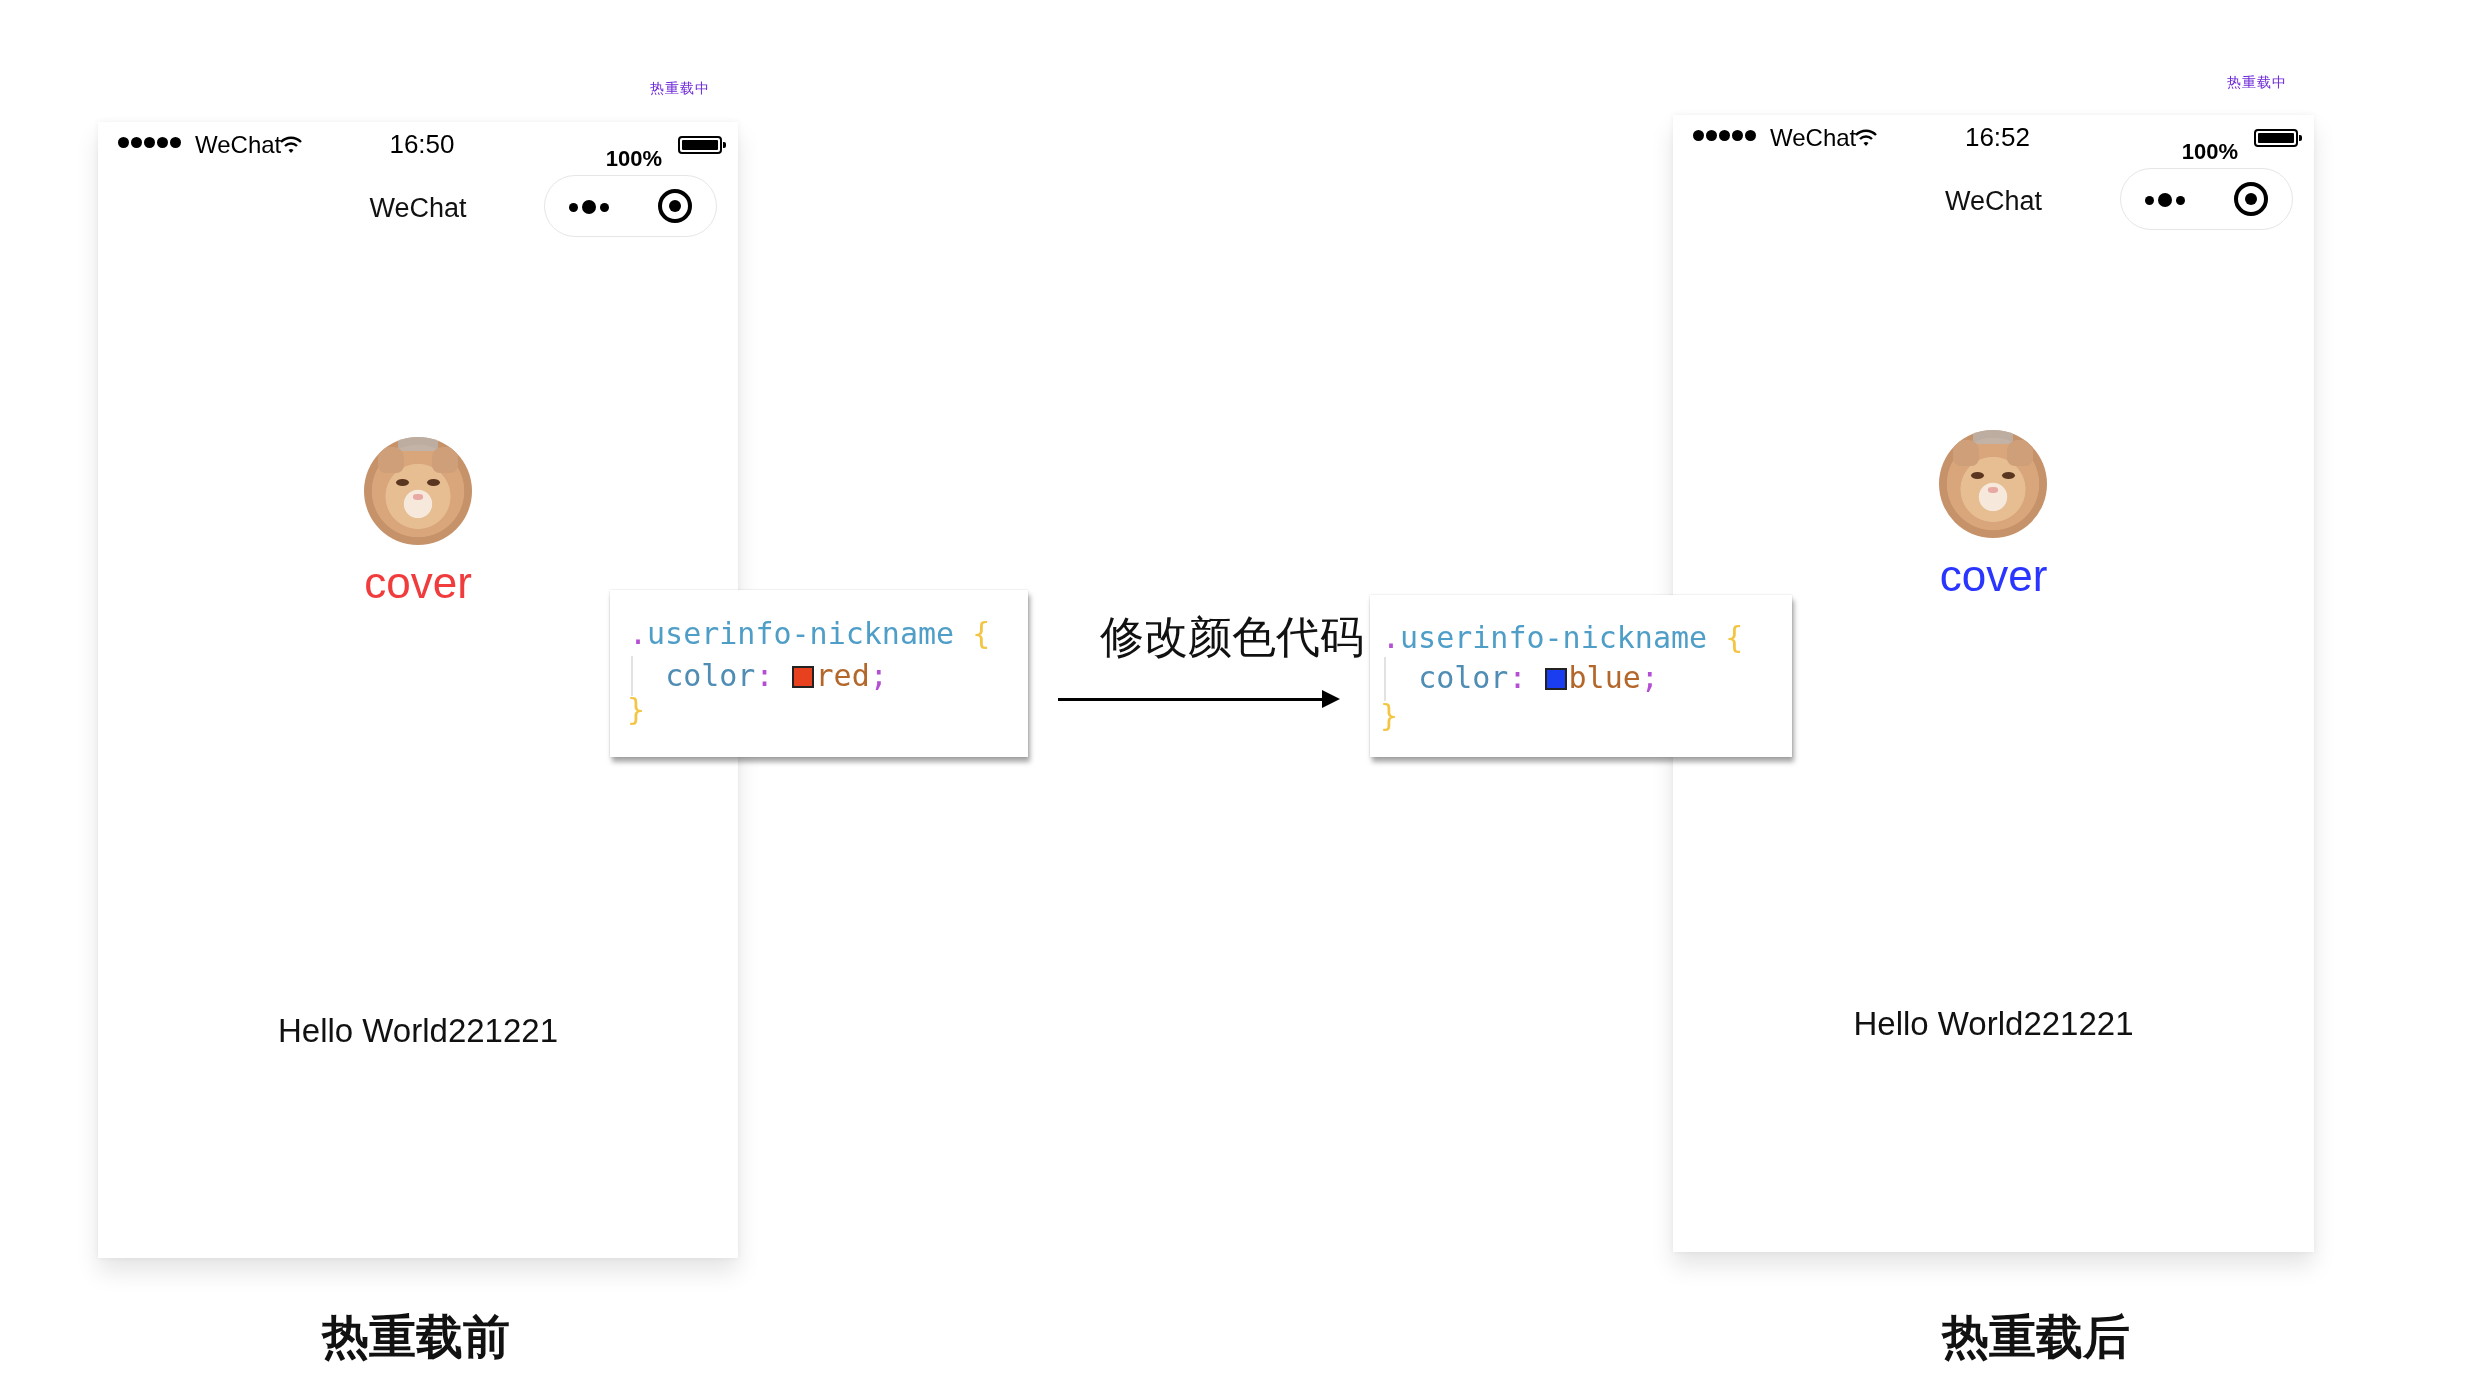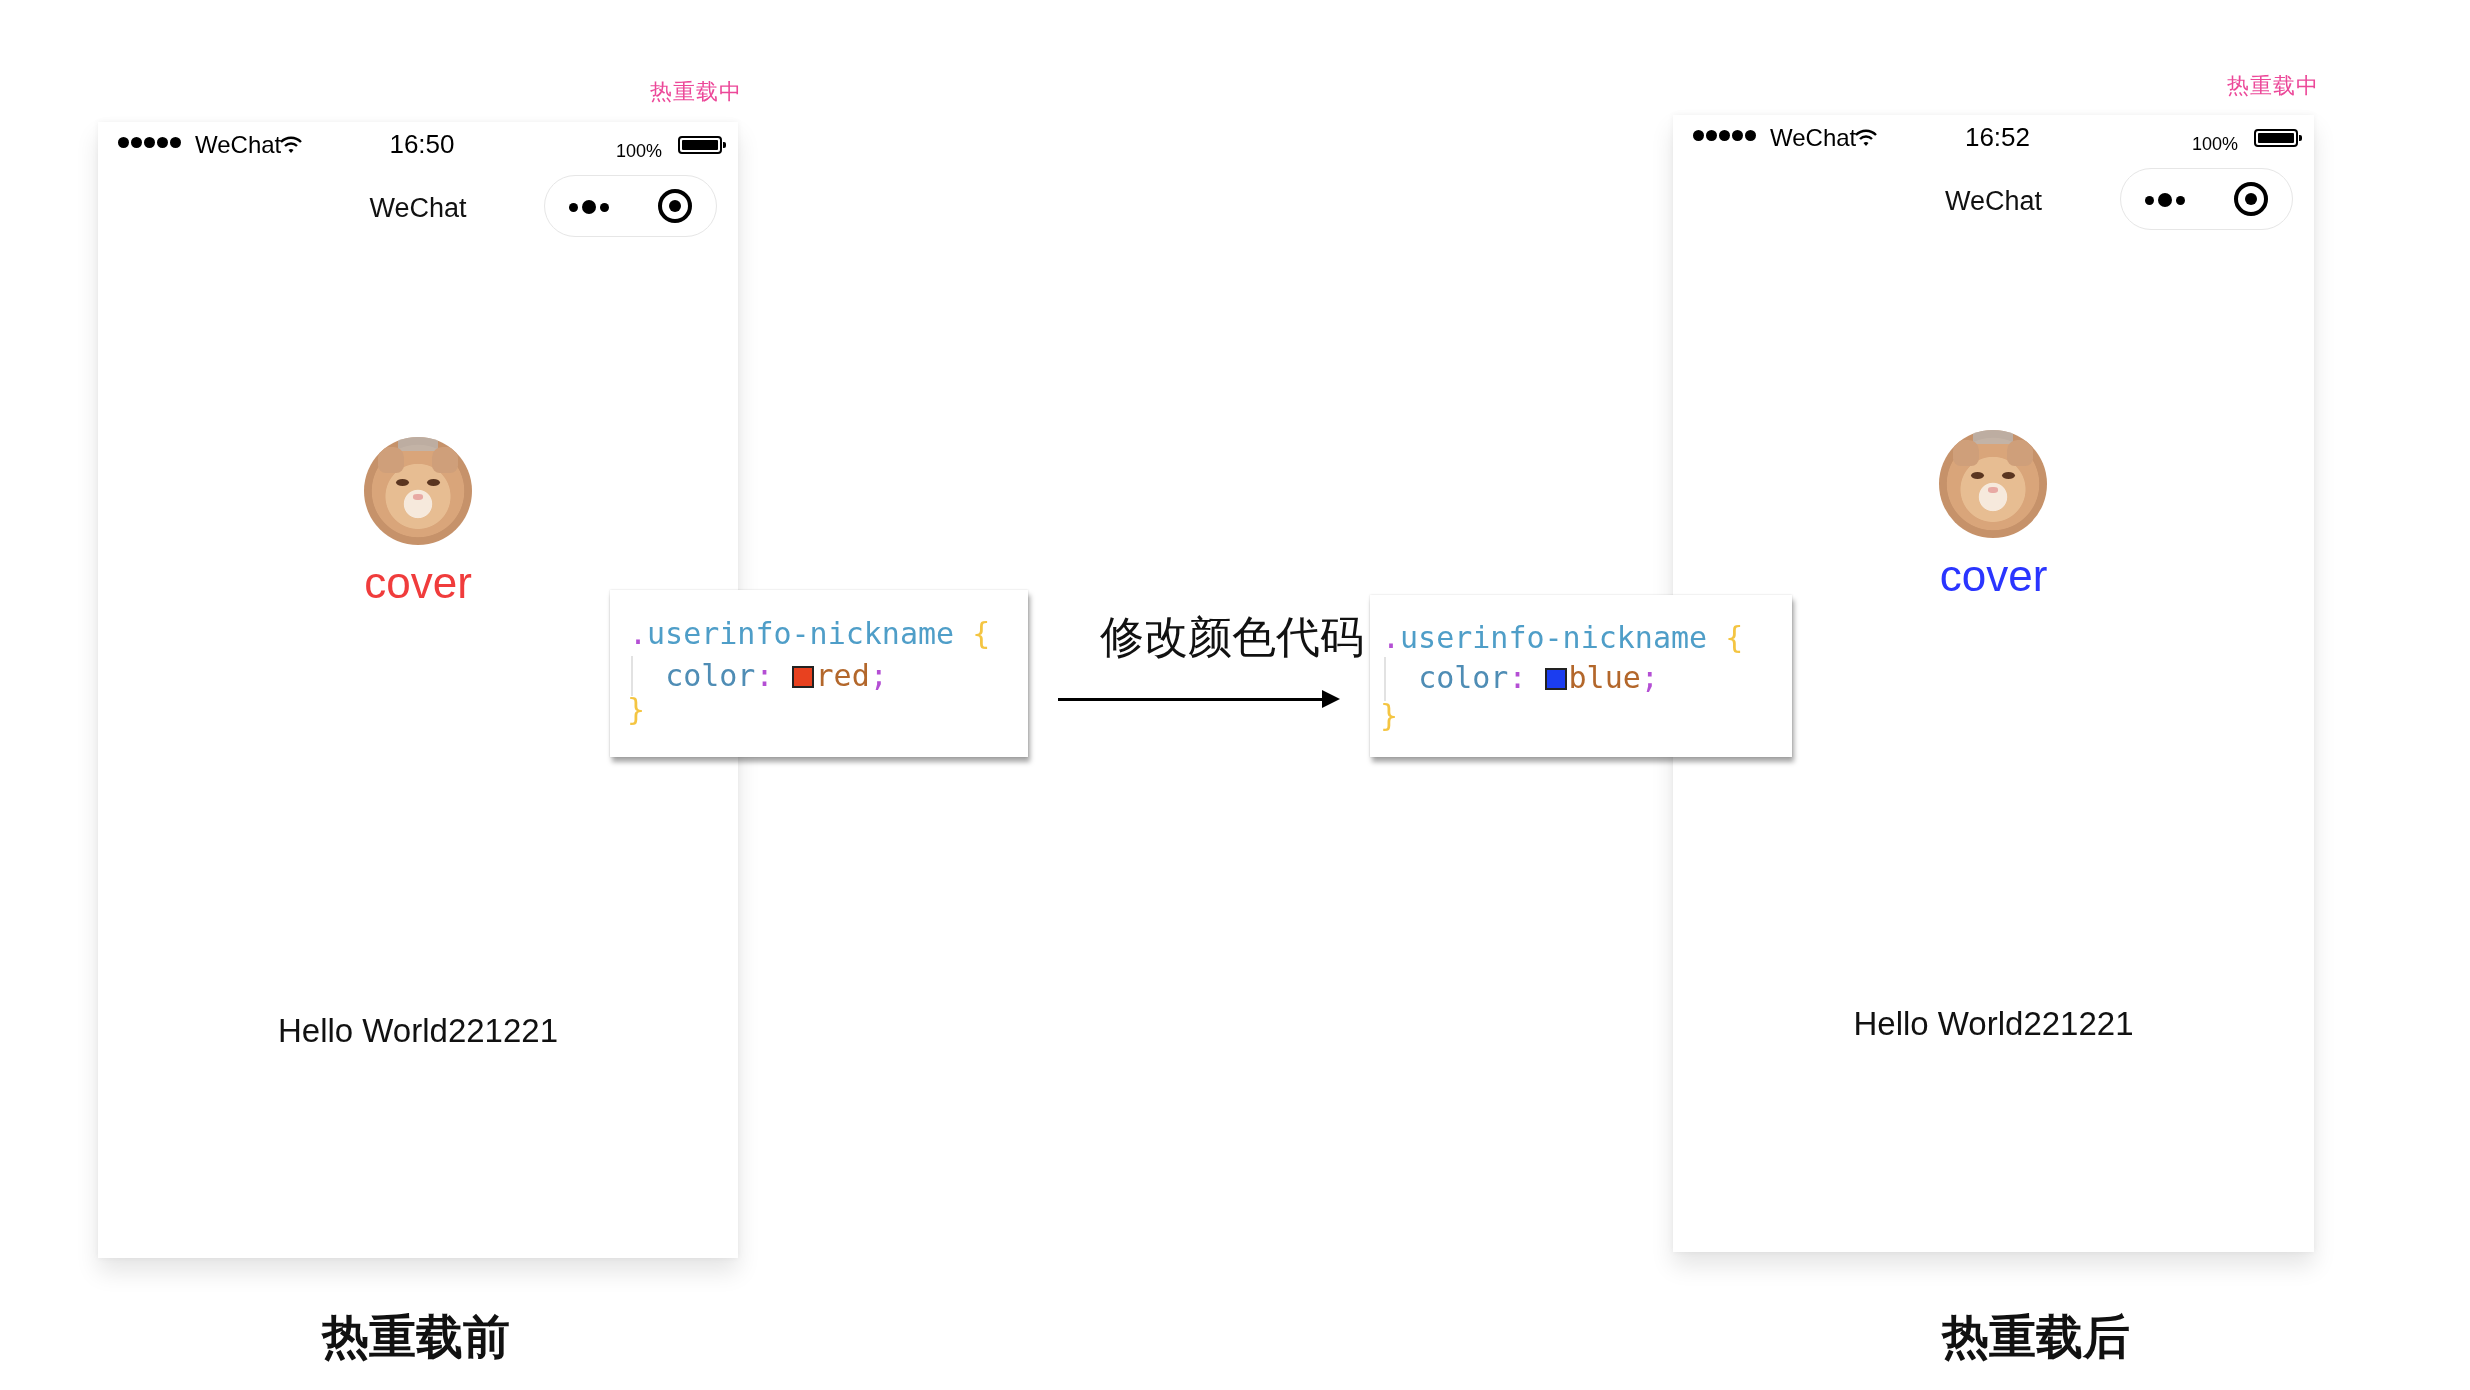--- a/index.html
+++ b/index.html
@@ -3,36 +3,36 @@
 <meta charset="utf-8">
 <style>
   html, body { margin: 0; padding: 0; }
   body {
     width: 2470px; height: 1390px; position: relative; overflow: hidden;
     background: #ffffff;
     font-family: "Liberation Sans", "DejaVu Sans", sans-serif;
     color: #000;
   }
   .reload-tag {
-    position: absolute; font-size: 22px; color: #ec4899; letter-spacing: 1px;
+    position: absolute; font-size: 14px; color: #6d28d9; letter-spacing: 1px;
     font-family: "DejaVu Sans", sans-serif; line-height: 1;
   }
   .phone {
     position: absolute; background: #fff;
     box-shadow: 0 14px 22px rgba(0,0,0,0.10), 0 0 6px rgba(0,0,0,0.06);
   }
   .status {
     position: absolute; left: 0; right: 0; top: 0; height: 46px;
   }
   .signal { position: absolute; left: 20px; top: 15px; display: flex; gap: 2px; }
   .signal i { width: 11px; height: 11px; border-radius: 50%; background: #000; display: block; }
   .carrier { position: absolute; left: 97px; top: 8px; font-size: 24px; line-height: 30px; }
   .wifi { position: absolute; left: 181px; top: 12px; width: 24px; height: 22px; }
   .time { position: absolute; left: 8px; right: 0; top: 6px; text-align: center; font-size: 26px; line-height: 32px; }
-  .batt-pct { position: absolute; right: 76px; top: 15px; font-size: 18px; line-height: 28px; }
+  .batt-pct { position: absolute; right: 76px; top: 23px; font-size: 22px; line-height: 28px; font-weight: bold; }
   .battery {
     position: absolute; right: 16px; top: 14px; width: 44px; height: 18px;
     border: 2px solid #000; border-radius: 4px; box-sizing: border-box; padding: 2px;
   }
   .battery::before { content: ""; display: block; width: 100%; height: 100%; background: #000; border-radius: 1px; }
   .battery::after {
     content: ""; position: absolute; right: -6px; top: 4px; width: 3px; height: 6px;
     background: #000; border-radius: 0 2px 2px 0;
   }
   .nav-title {

